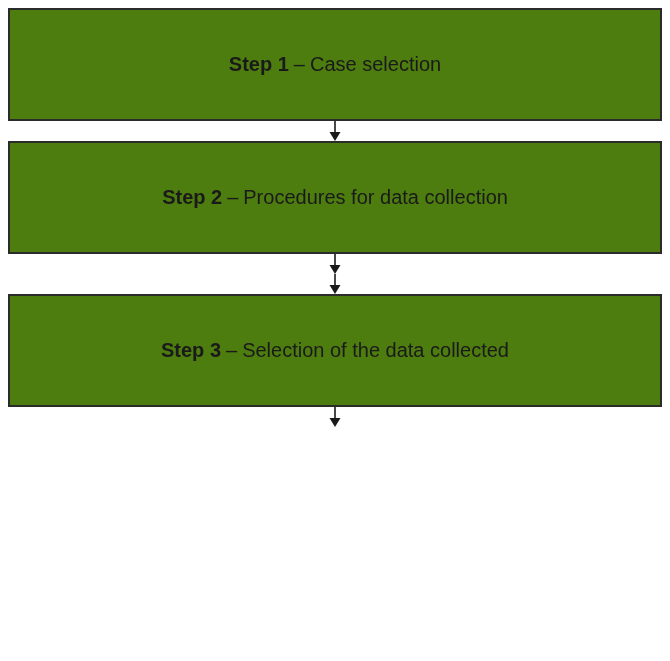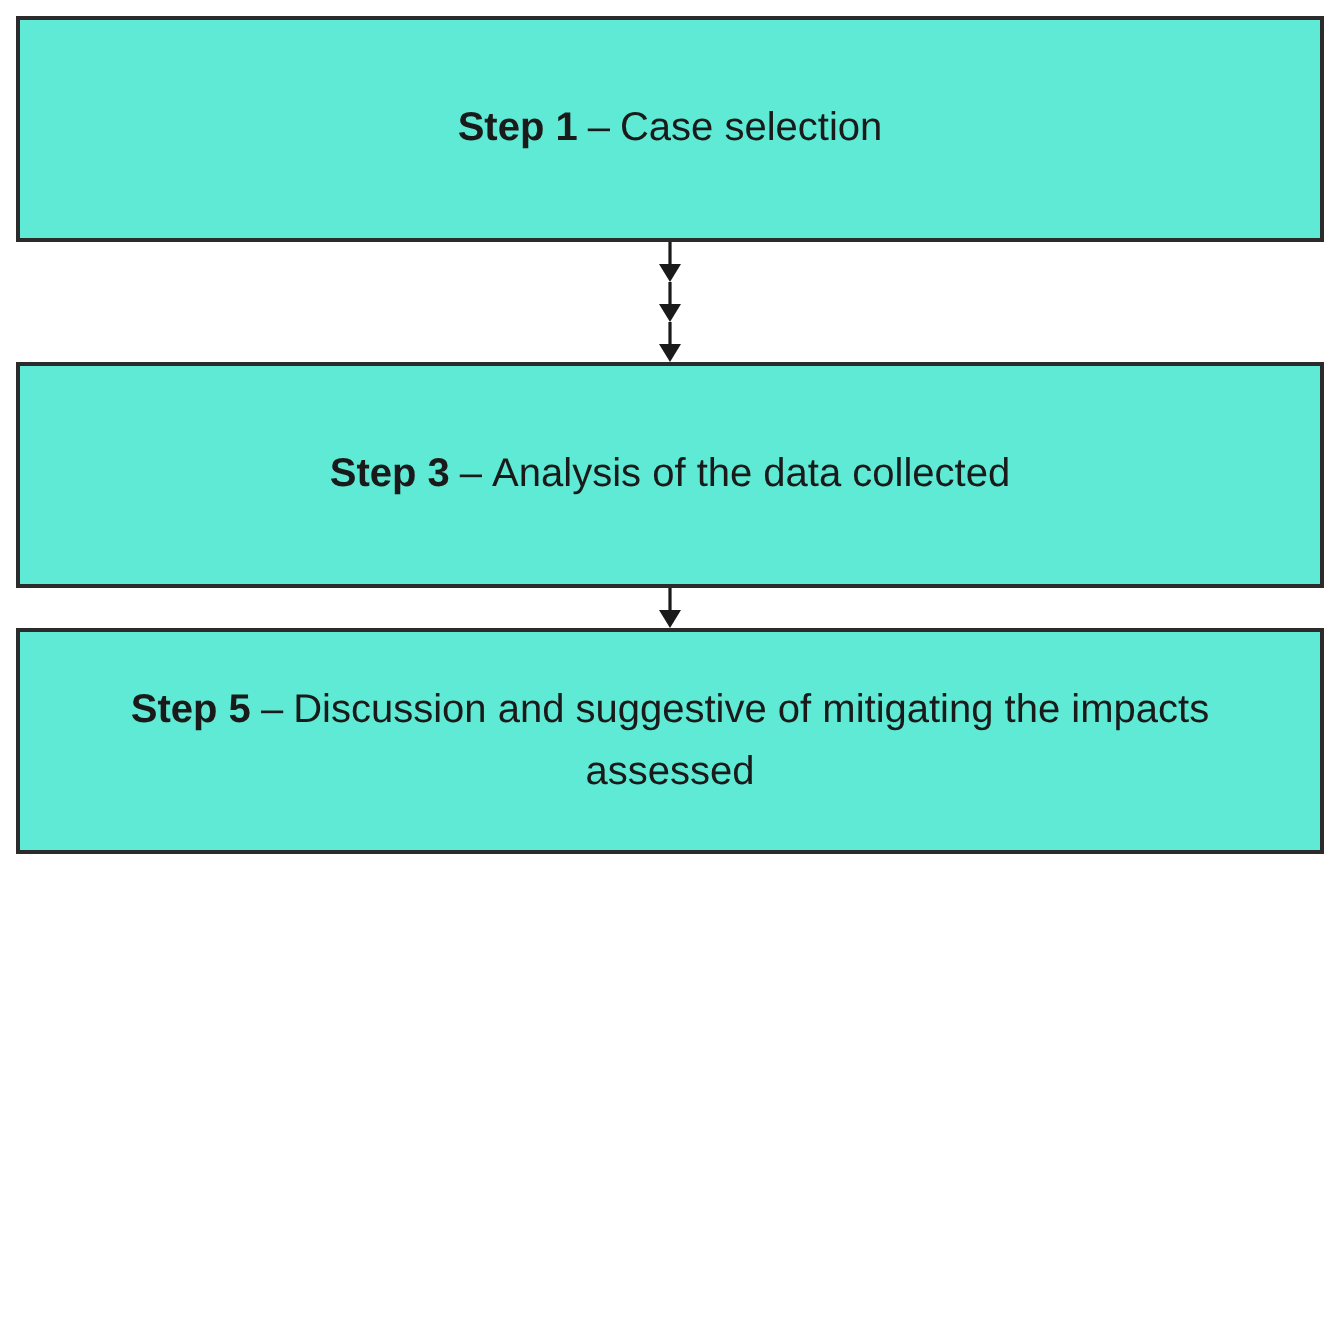--- a/index.html
+++ b/index.html
@@ -18,21 +18,21 @@
     box-sizing: border-box;
     width: 670px;
     padding: 8px 8px 0 8px;
     display: flex;
     flex-direction: column;
   }
   .flow-box {
     box-sizing: border-box;
     height: 113px;
     border: 2px solid #2b2b2b;
-    background: #5eead4;
+    background: #4d7c0f;
     display: flex;
     align-items: center;
     justify-content: center;
     text-align: center;
   }
   .step-text {
     font-size: 20px;
     line-height: 1.55;
     color: #1a1a1a;
   }
@@ -63,44 +63,44 @@
     <div class="step-text"><span class="step-title">Step 1</span><span class="step-sep">–</span><span>Case selection</span></div>
   </div>
 
   <div class="arrow-wrap">
     <svg width="16" height="20" viewBox="0 0 16 20">
       <line x1="8" y1="0" x2="8" y2="12" stroke="#1a1a1a" stroke-width="1.6"></line>
       <polygon points="2.5,11 13.5,11 8,20" fill="#1a1a1a"></polygon>
     </svg>
   </div>
 
+  <div class="flow-box">
+    <div class="step-text"><span class="step-title">Step 2</span><span class="step-sep">–</span><span>Procedures for data collection</span></div>
+  </div>
 
   <div class="arrow-wrap">
     <svg width="16" height="20" viewBox="0 0 16 20">
       <line x1="8" y1="0" x2="8" y2="12" stroke="#1a1a1a" stroke-width="1.6"></line>
       <polygon points="2.5,11 13.5,11 8,20" fill="#1a1a1a"></polygon>
     </svg>
   </div>
 
 
   <div class="arrow-wrap">
     <svg width="16" height="20" viewBox="0 0 16 20">
       <line x1="8" y1="0" x2="8" y2="12" stroke="#1a1a1a" stroke-width="1.6"></line>
       <polygon points="2.5,11 13.5,11 8,20" fill="#1a1a1a"></polygon>
     </svg>
   </div>
 
   <div class="flow-box">
-    <div class="step-text"><span class="step-title">Step 3</span><span class="step-sep">–</span><span>Analysis of the data collected</span></div>
+    <div class="step-text"><span class="step-title">Step 3</span><span class="step-sep">–</span><span>Selection of the data collected</span></div>
   </div>
 
   <div class="arrow-wrap">
     <svg width="16" height="20" viewBox="0 0 16 20">
       <line x1="8" y1="0" x2="8" y2="12" stroke="#1a1a1a" stroke-width="1.6"></line>
       <polygon points="2.5,11 13.5,11 8,20" fill="#1a1a1a"></polygon>
     </svg>
   </div>
 
-  <div class="flow-box wrap-narrow">
-    <div class="step-text"><span class="step-title">Step 5</span><span class="step-sep">–</span><span>Discussion and suggestive of mitigating the impacts assessed</span></div>
-  </div>
 
 </div>
 
 </body></html>

